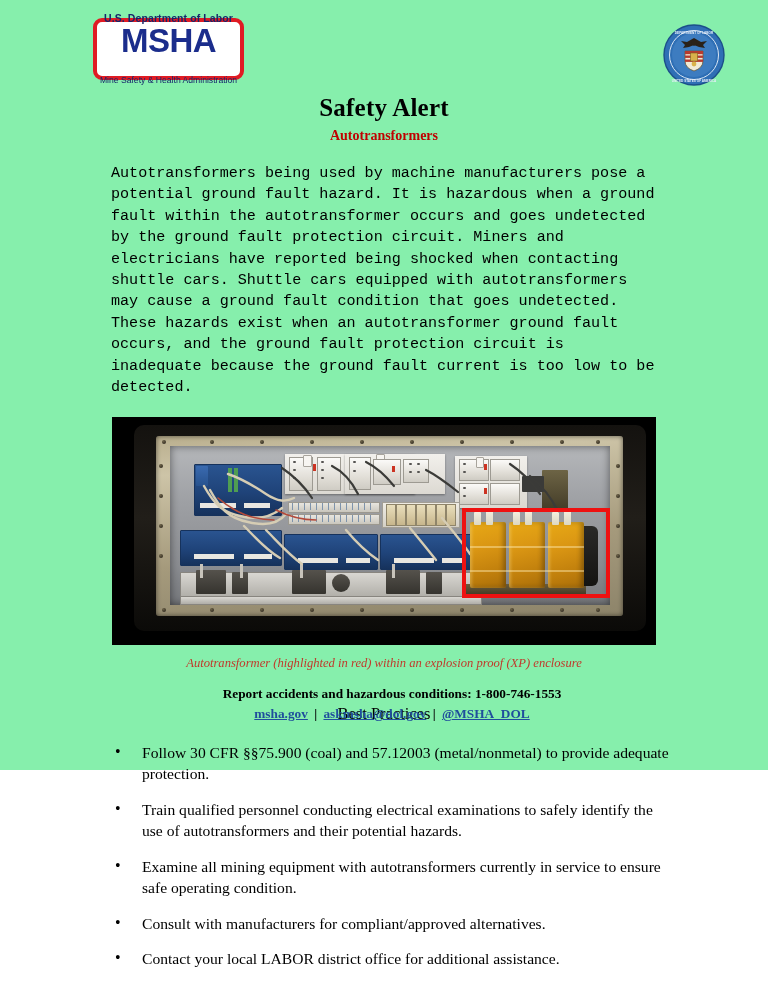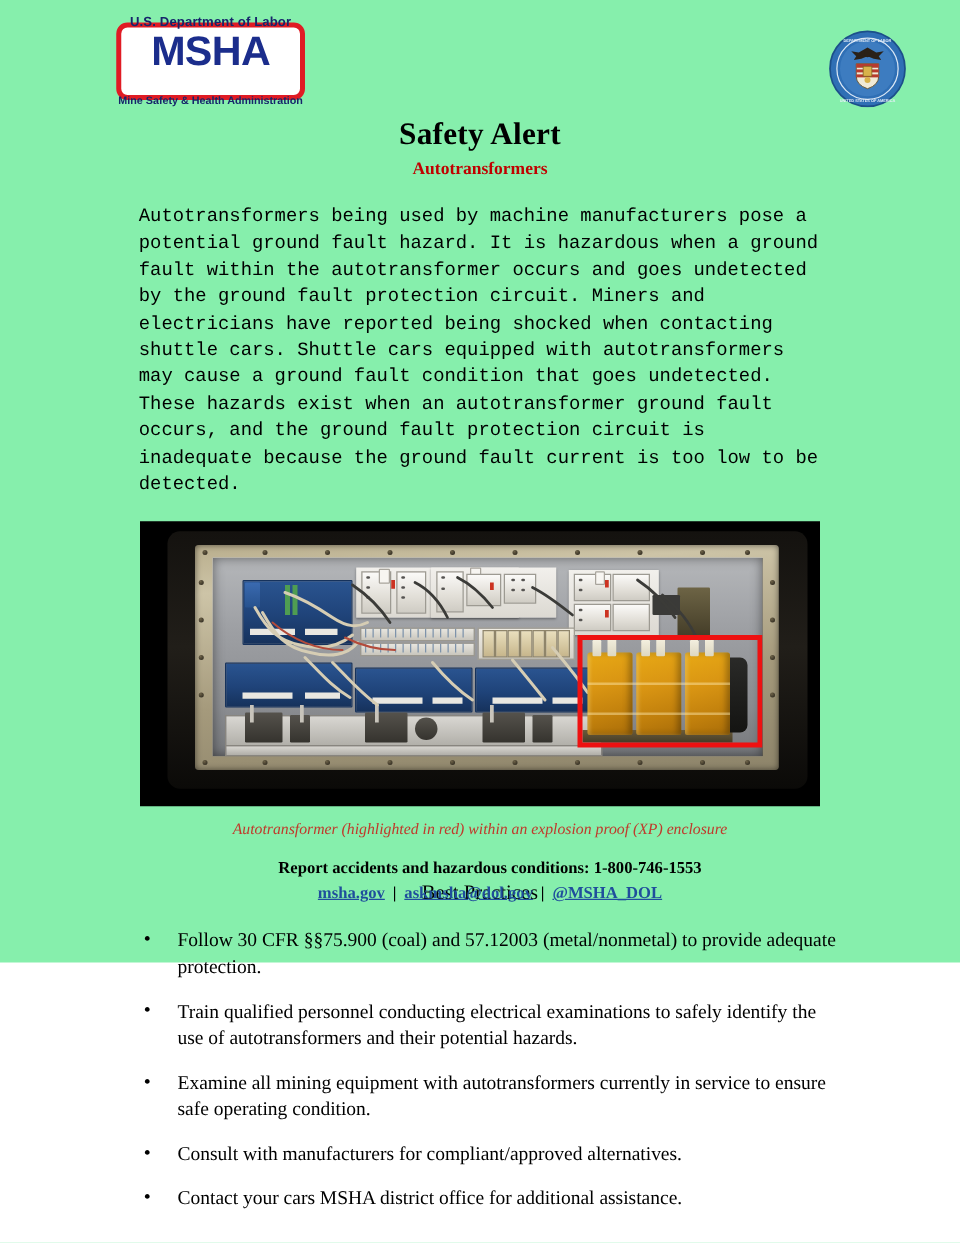--- a/index.html
+++ b/index.html
@@ -57,21 +57,21 @@
     font-family: "Liberation Sans", sans-serif;
     font-weight: bold;
     font-size: 33px;
     color: #1b2d8c;
     line-height: 1.02;
     letter-spacing: -0.5px;
     white-space: nowrap;
   }
   .msha-sub {
     font-family: "Liberation Sans", sans-serif;
-    font-weight: bold;
+    font-weight: normal;
     font-size: 8.6px;
     color: #16256b;
     line-height: 1;
     white-space: nowrap;
     margin-top: 19px;
     text-align: center;
   }
 
   .dol-seal {
     position: absolute;
@@ -576,21 +576,21 @@
 
   <div class="caption">Autotransformer (highlighted in red) within an explosion proof (XP) enclosure</div>
 
   <div class="section-title">Best Practices</div>
 
   <ul class="practices">
     <li>Follow 30 CFR §§75.900 (coal) and 57.12003 (metal/nonmetal) to provide adequate protection.</li>
     <li>Train qualified personnel conducting electrical examinations to safely identify the use of autotransformers and their potential hazards.</li>
     <li>Examine all mining equipment with autotransformers currently in service to ensure safe operating condition.</li>
     <li>Consult with manufacturers for compliant/approved alternatives.</li>
-    <li>Contact your cars MSHA district office for additional assistance.</li>
+    <li>Contact your local LABOR district office for additional assistance.</li>
   </ul>
 
   <div class="footer">
     <div class="footer-line1">Report accidents and hazardous conditions: 1-800-746-1553</div>
     <div class="footer-links">
       <a href="#">msha.gov</a>
       <span class="sep">|</span>
       <a href="#">askmsha@dol.gov</a>
       <span class="sep">|</span>
       <a href="#">@MSHA_DOL</a>

